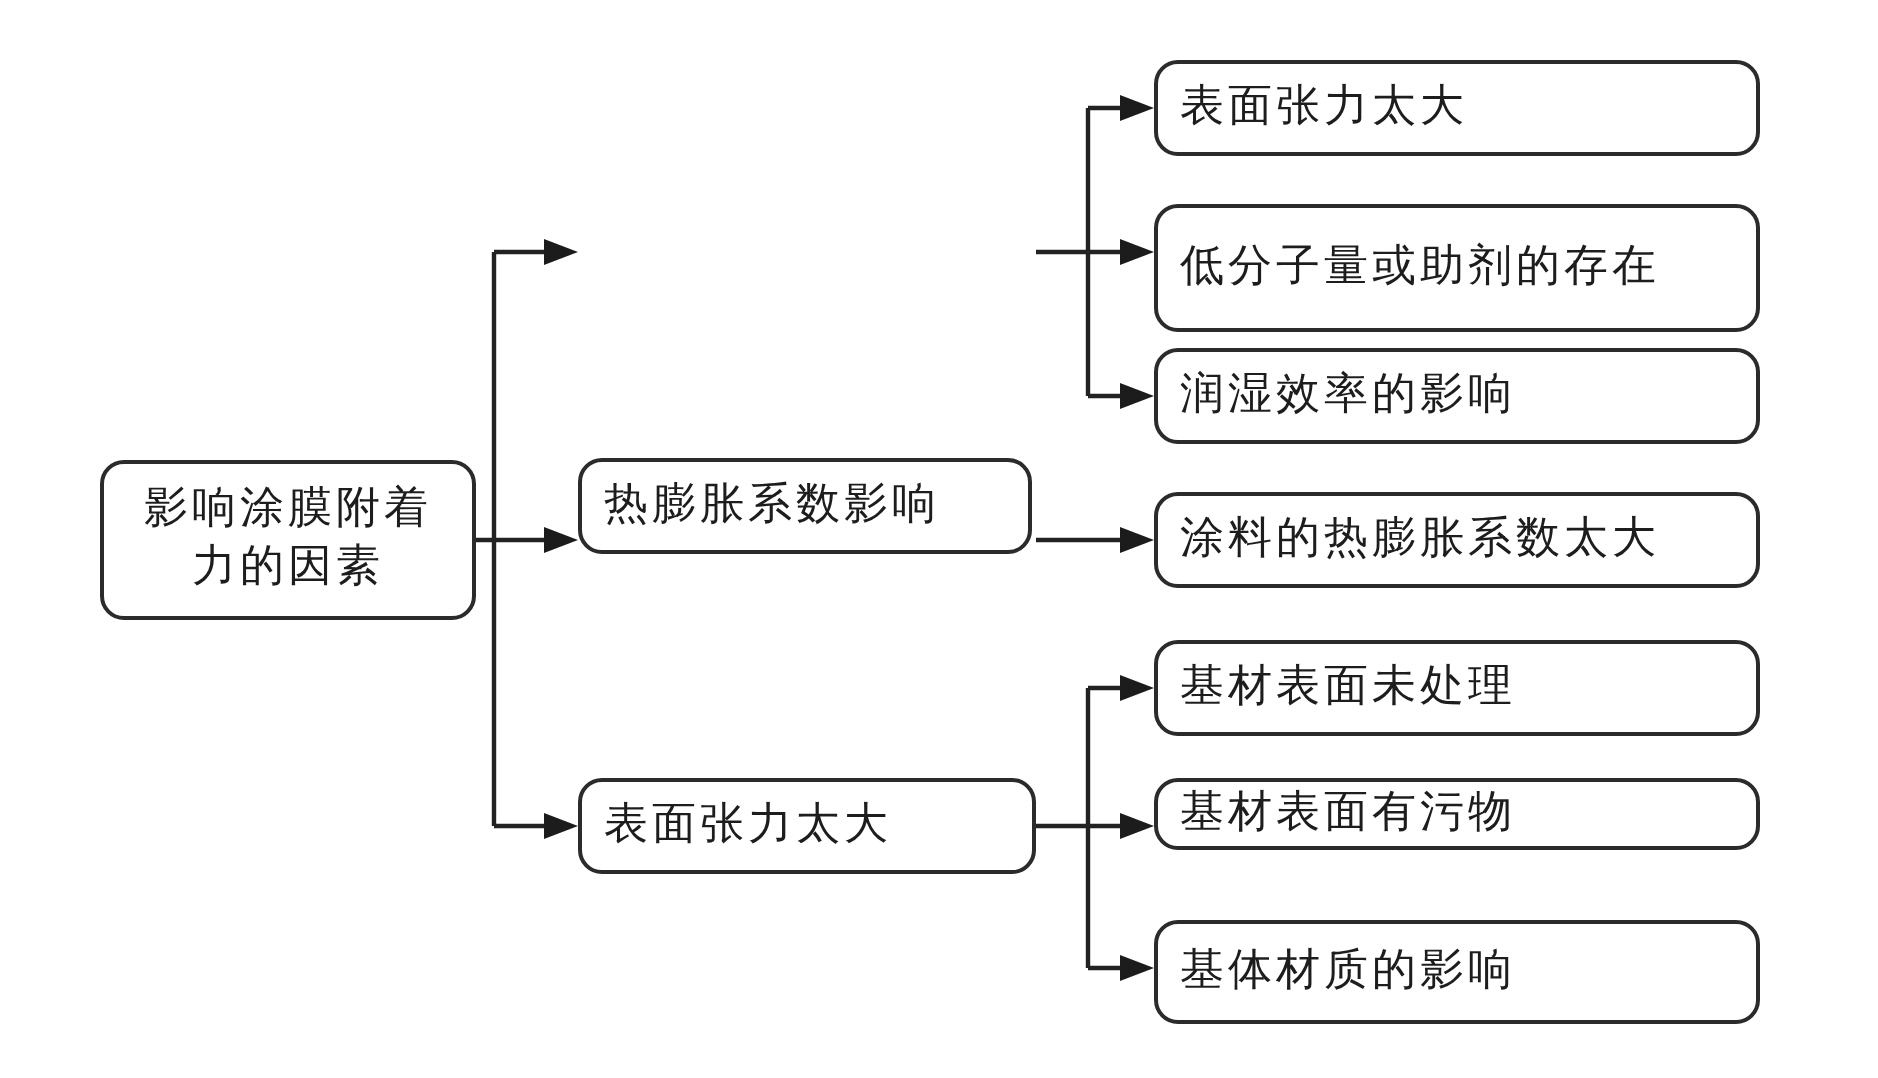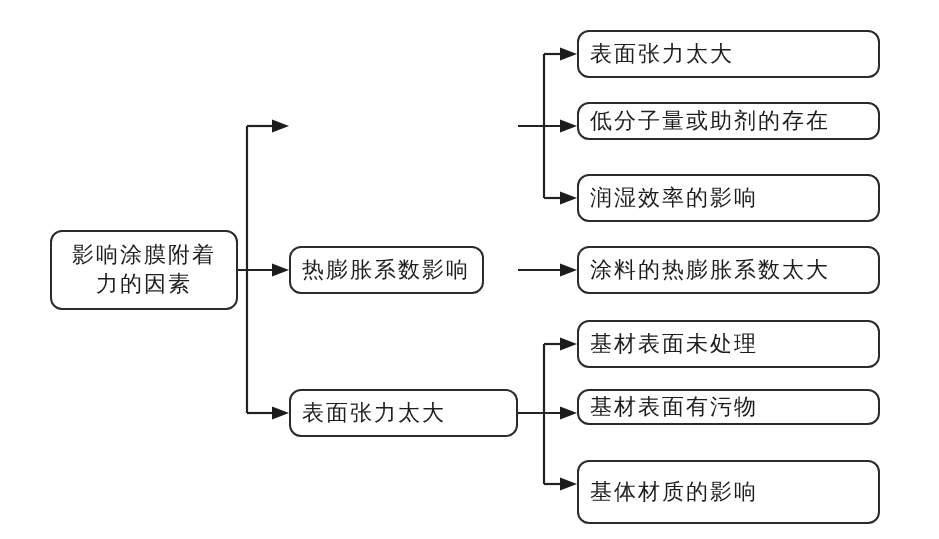--- a/index.html
+++ b/index.html
@@ -89,42 +89,42 @@
     <polygon points="577,344 560,337.5 560,350.5"></polygon>
     <polygon points="577,413 560,406.5 560,419.5"></polygon>
     <polygon points="577,484 560,477.5 560,490.5"></polygon>
   </svg>
 
   <div class="node root" style="left:50px; top:230px; width:188px; height:80px;">
     <div>影响涂膜附着</div>
     <div>力的因素</div>
   </div>
 
-  <div class="node left-text" style="left:289px; top:246px; width:195px; height:48px;">
+  <div class="node left-text" style="left:289px; top:229px; width:227px; height:48px;">
     <span>热膨胀系数影响</span>
   </div>
   <div class="node left-text" style="left:289px; top:389px; width:229px; height:48px;">
     <span>表面张力太大</span>
   </div>
 
   <div class="node left-text" style="left:577px; top:30px; width:303px; height:48px;">
     <span>表面张力太大</span>
   </div>
-  <div class="node left-text" style="left:577px; top:102px; width:303px; height:38px;">
+  <div class="node left-text" style="left:577px; top:102px; width:303px; height:64px;">
     <span>低分子量或助剂的存在</span>
   </div>
   <div class="node left-text" style="left:577px; top:174px; width:303px; height:48px;">
     <span>润湿效率的影响</span>
   </div>
   <div class="node left-text" style="left:577px; top:246px; width:303px; height:48px;">
     <span>涂料的热膨胀系数太大</span>
   </div>
   <div class="node left-text" style="left:577px; top:320px; width:303px; height:48px;text-align:center;">
     <span>基材表面未处理</span>
   </div>
   <div class="node left-text" style="left:577px; top:389px; width:303px; height:36px;">
     <span>基材表面有污物</span>
   </div>
-  <div class="node left-text" style="left:577px; top:460px; width:303px; height:64px;">
+  <div class="node left-text" style="left:577px; top:460px; width:303px; height:52px;">
     <span>基体材质的影响</span>
   </div>
 
 </div>
 
 </body></html>

